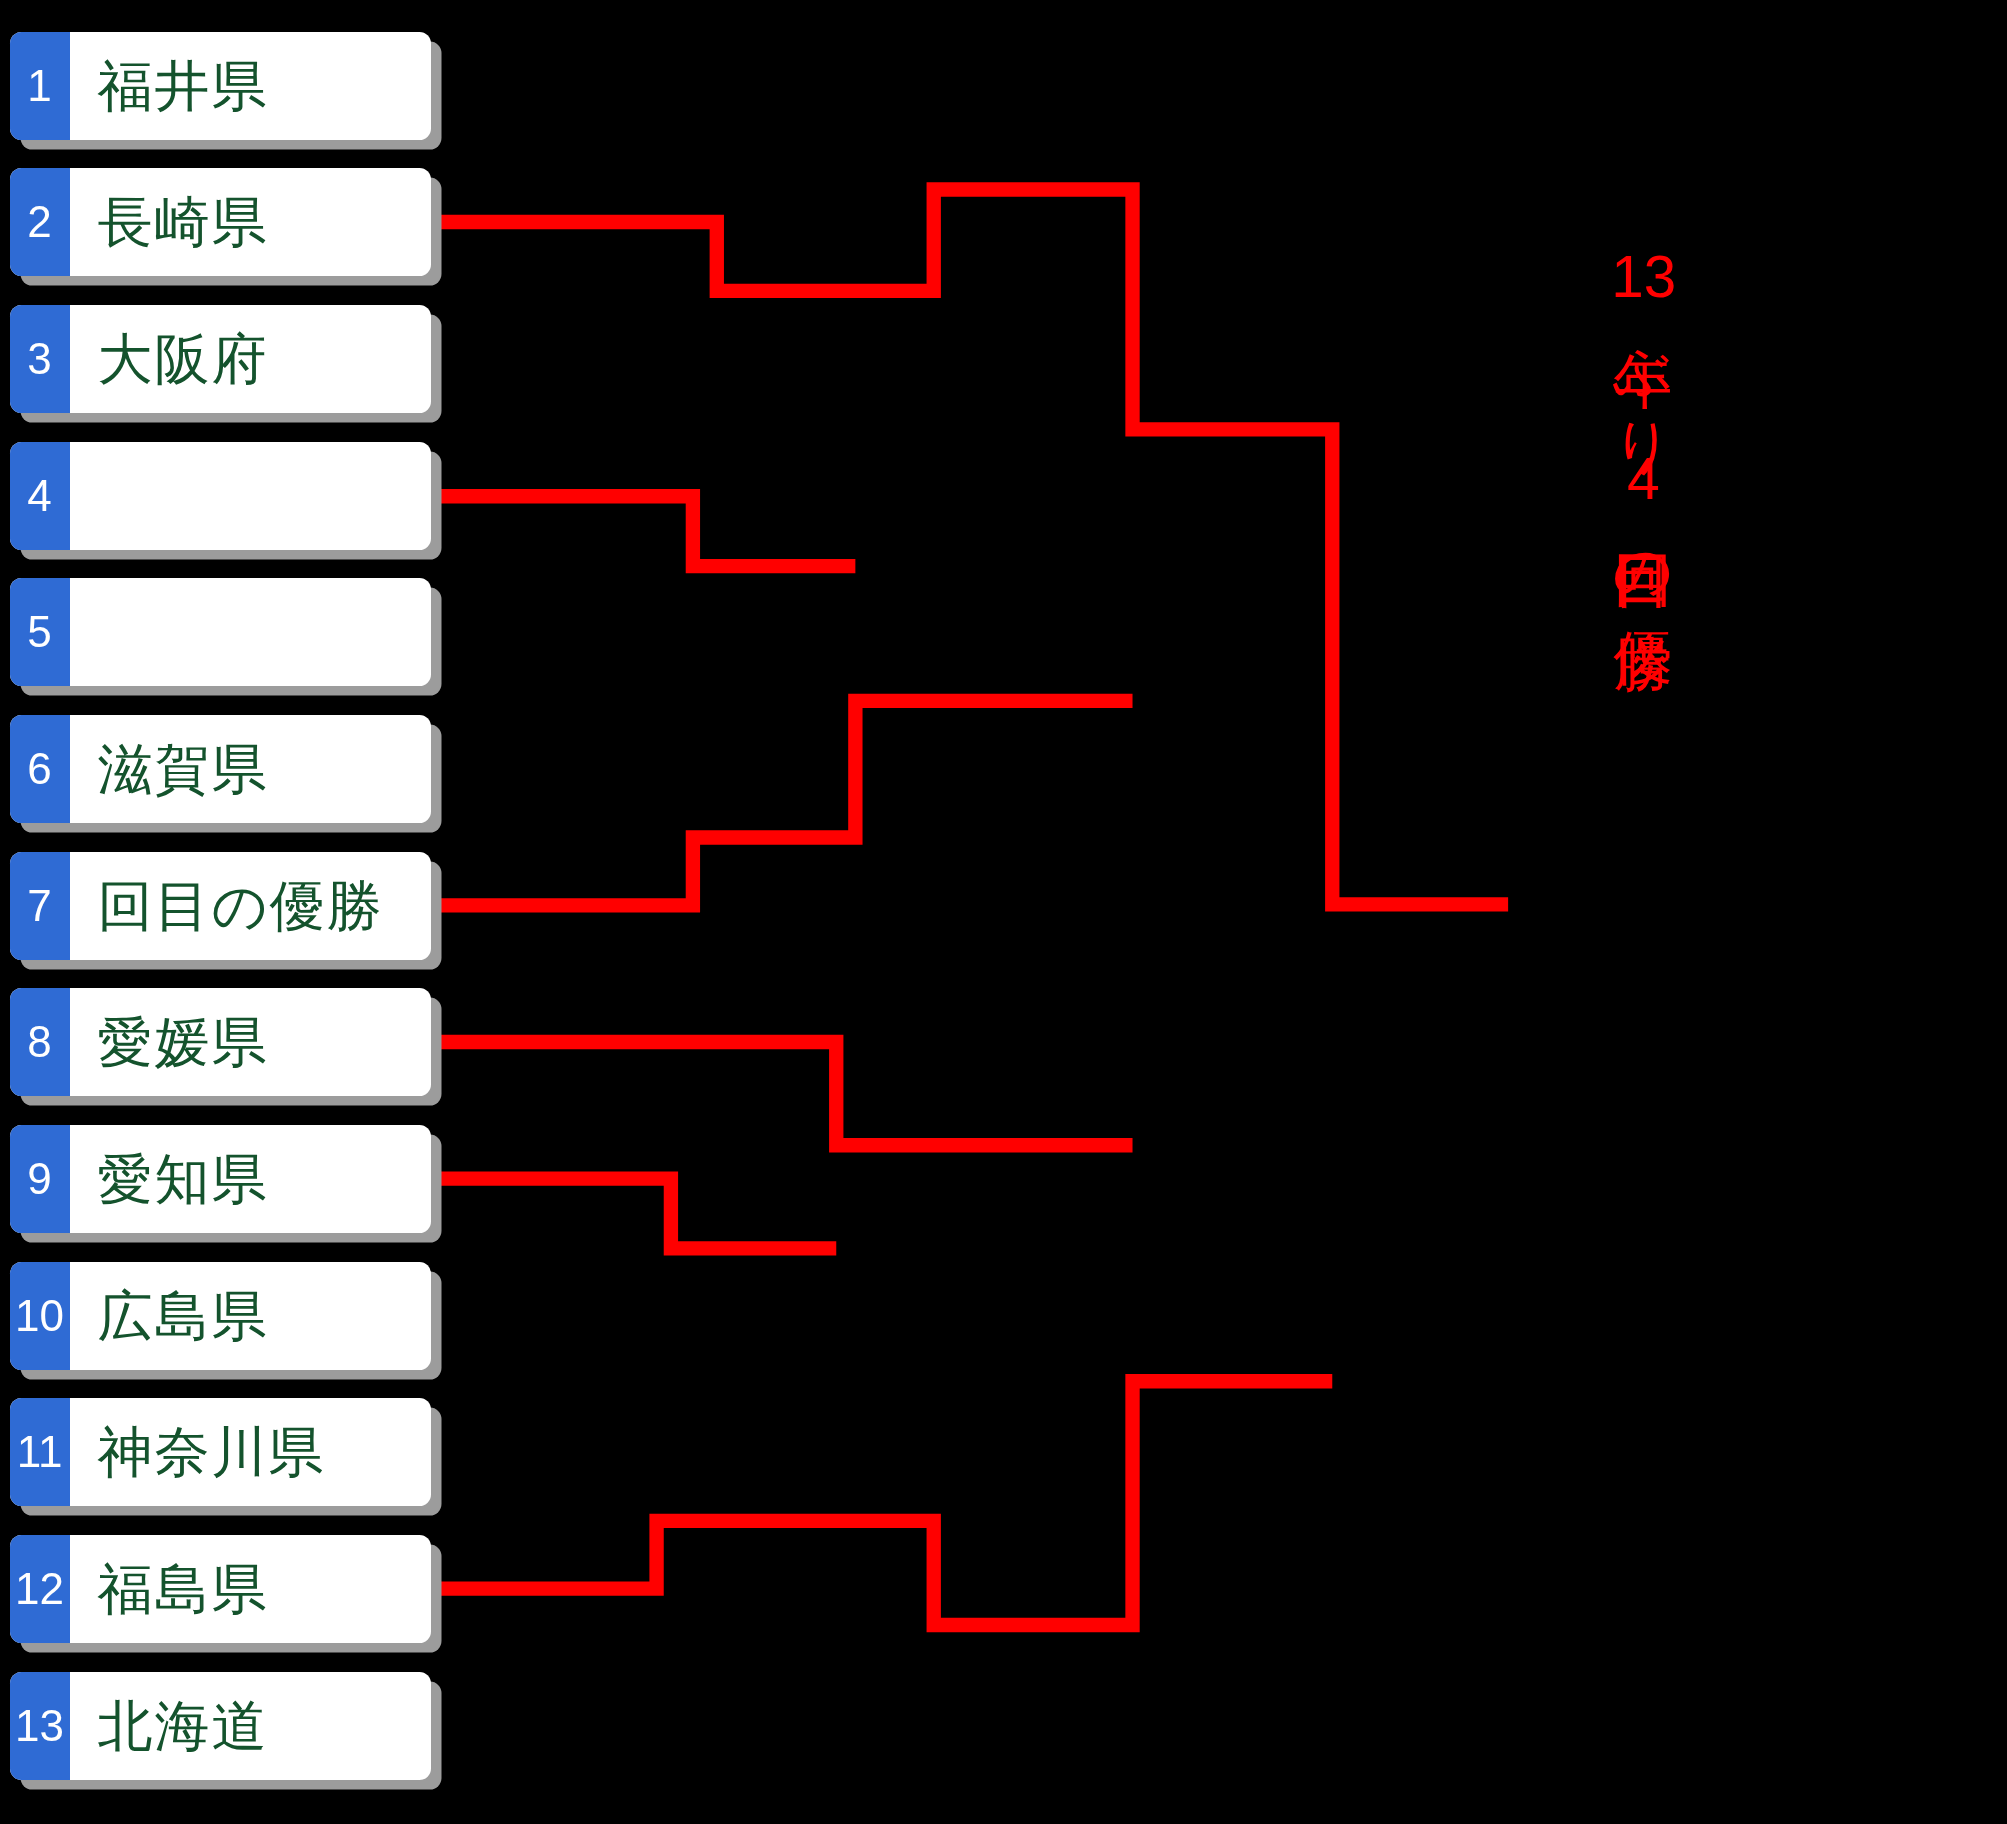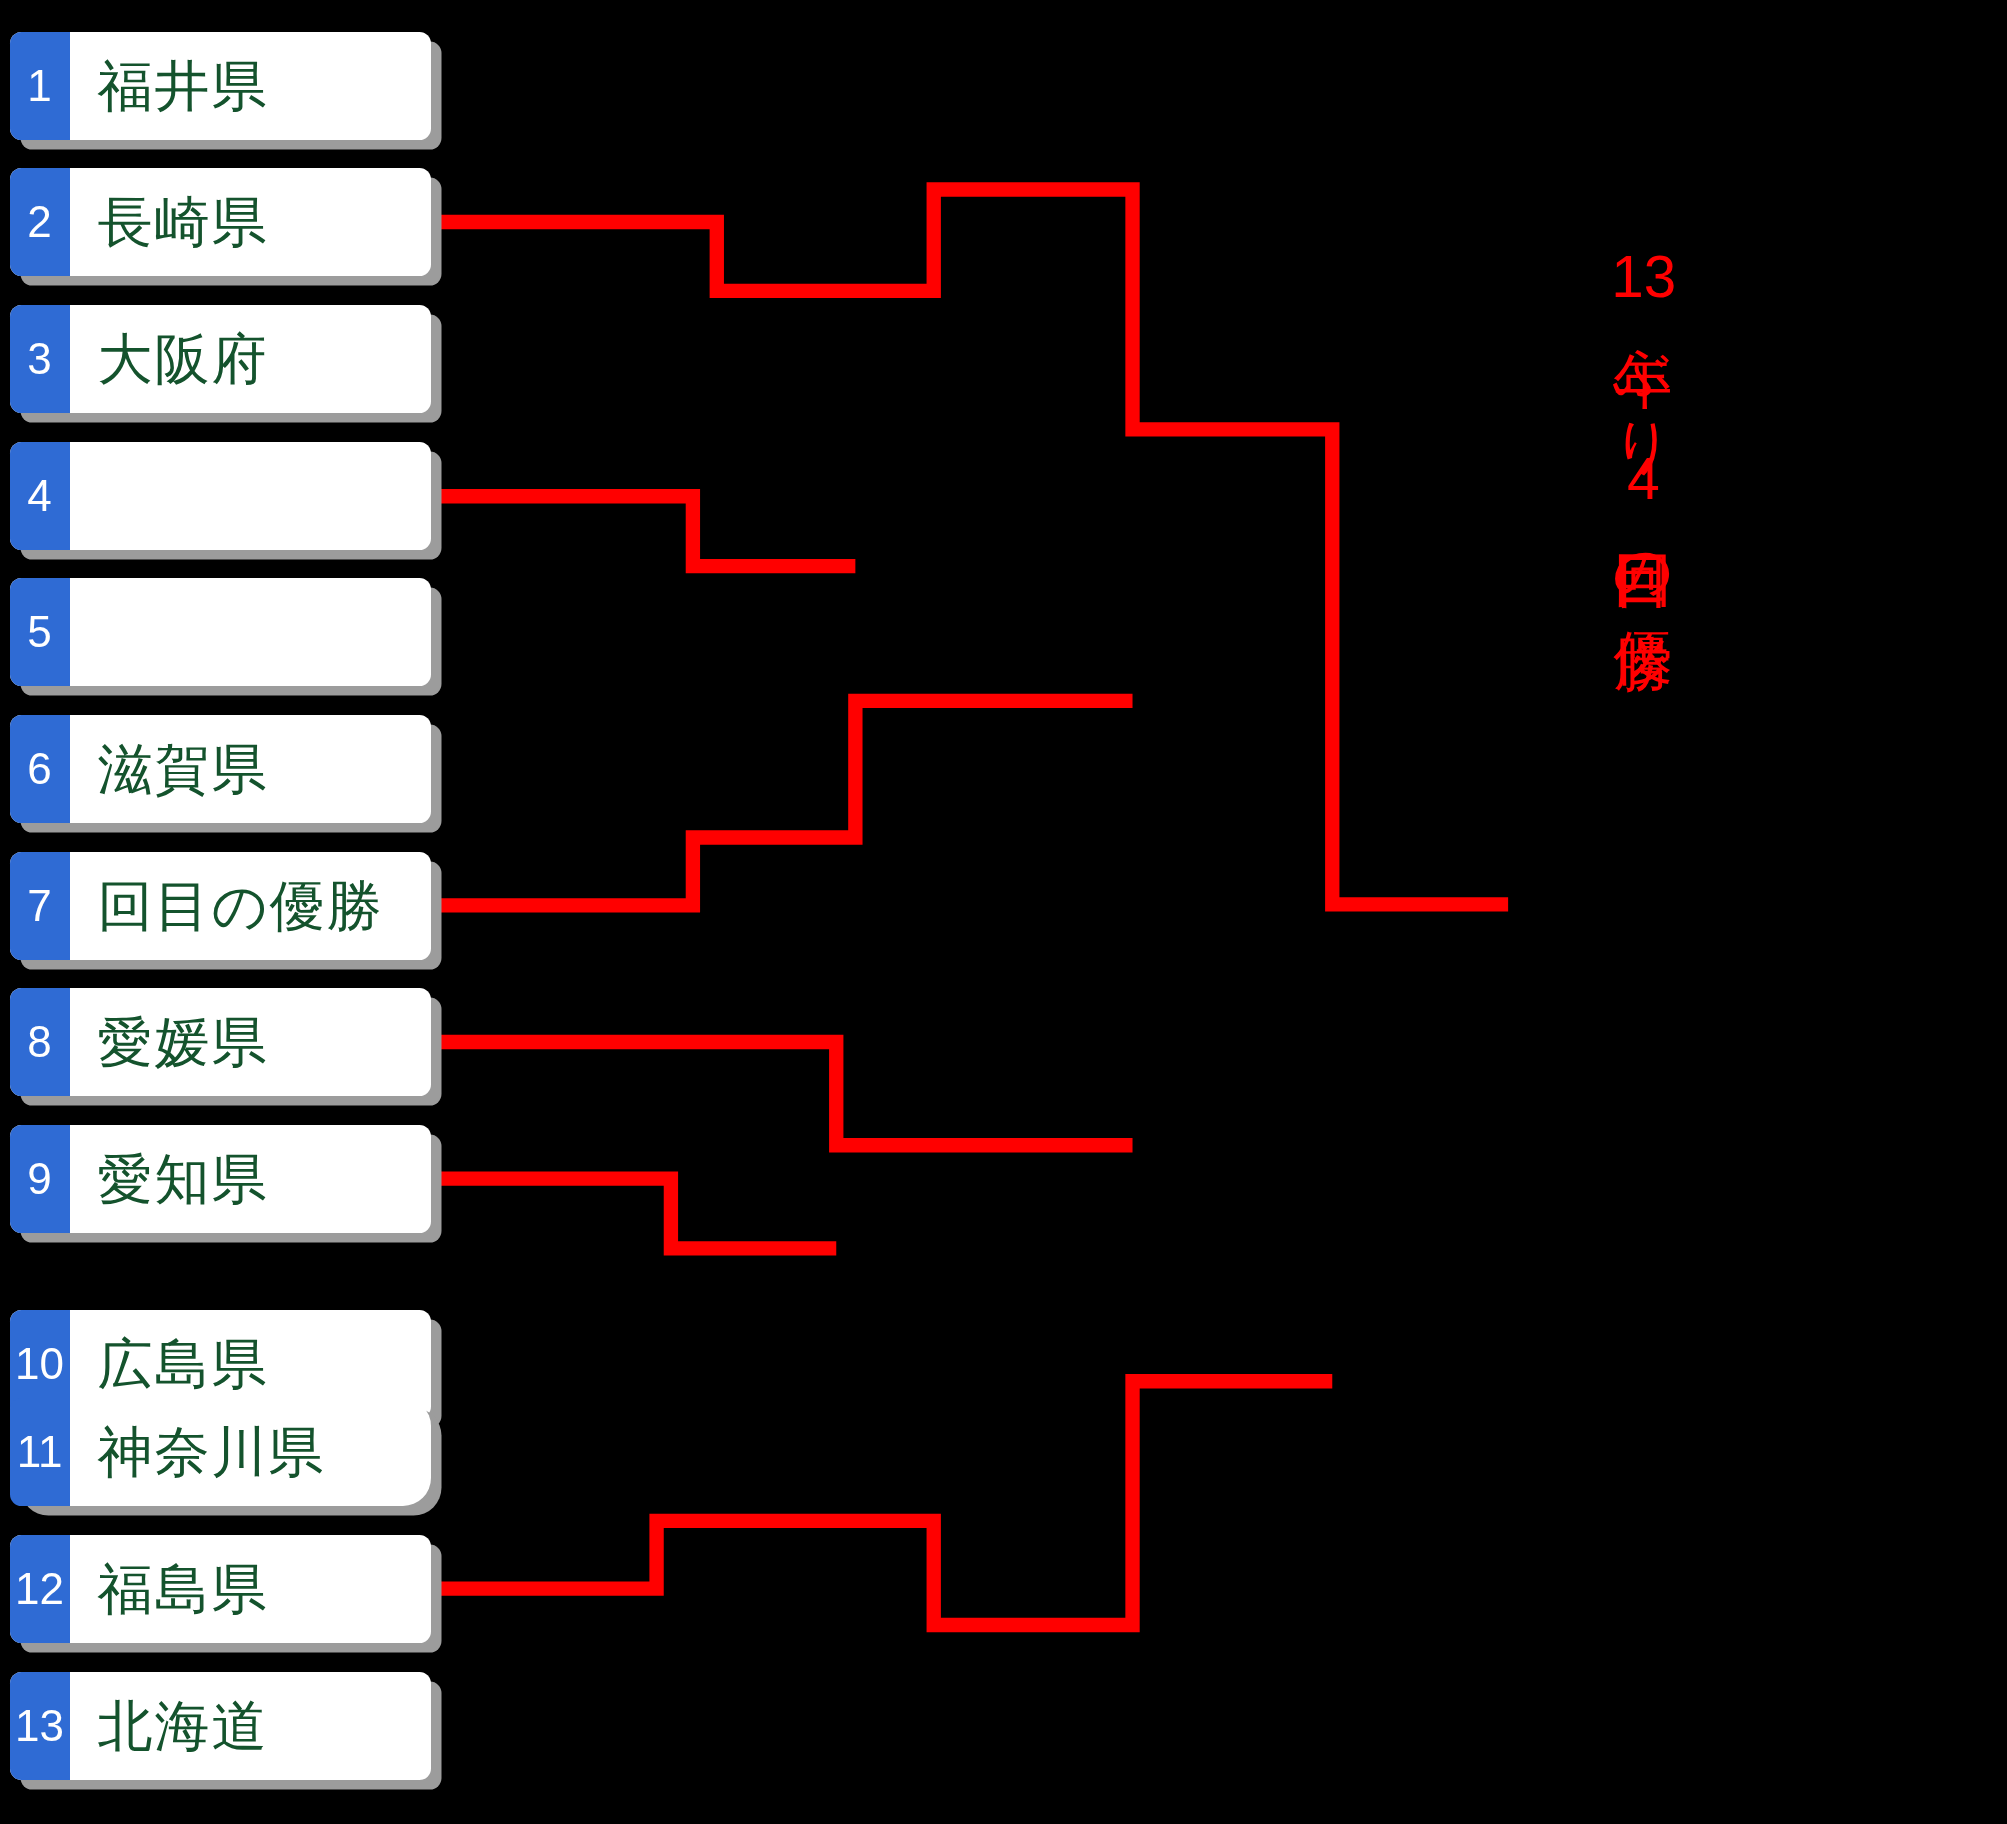--- a/index.html
+++ b/index.html
@@ -115,30 +115,30 @@
 
   <div class="entry" style="top: 1125px;">
     <div class="seed-tab">
       <span>9</span>
     </div>
     <div class="pref-name">
       <span>愛知県</span>
     </div>
   </div>
 
-  <div class="entry" style="top: 1262px; margin-top: 48px;">
+  <div class="entry" style="top: 1262px;">
     <div class="seed-tab">
       <span>10</span>
     </div>
     <div class="pref-name">
       <span>広島県</span>
     </div>
   </div>
 
-  <div class="entry" style="top: 1398px; border-radius: 28px;">
+  <div class="entry" style="top: 1398px;">
     <div class="seed-tab">
       <span>11</span>
     </div>
     <div class="pref-name">
       <span>神奈川県</span>
     </div>
   </div>
 
   <div class="entry" style="top: 1535px;">
     <div class="seed-tab">

